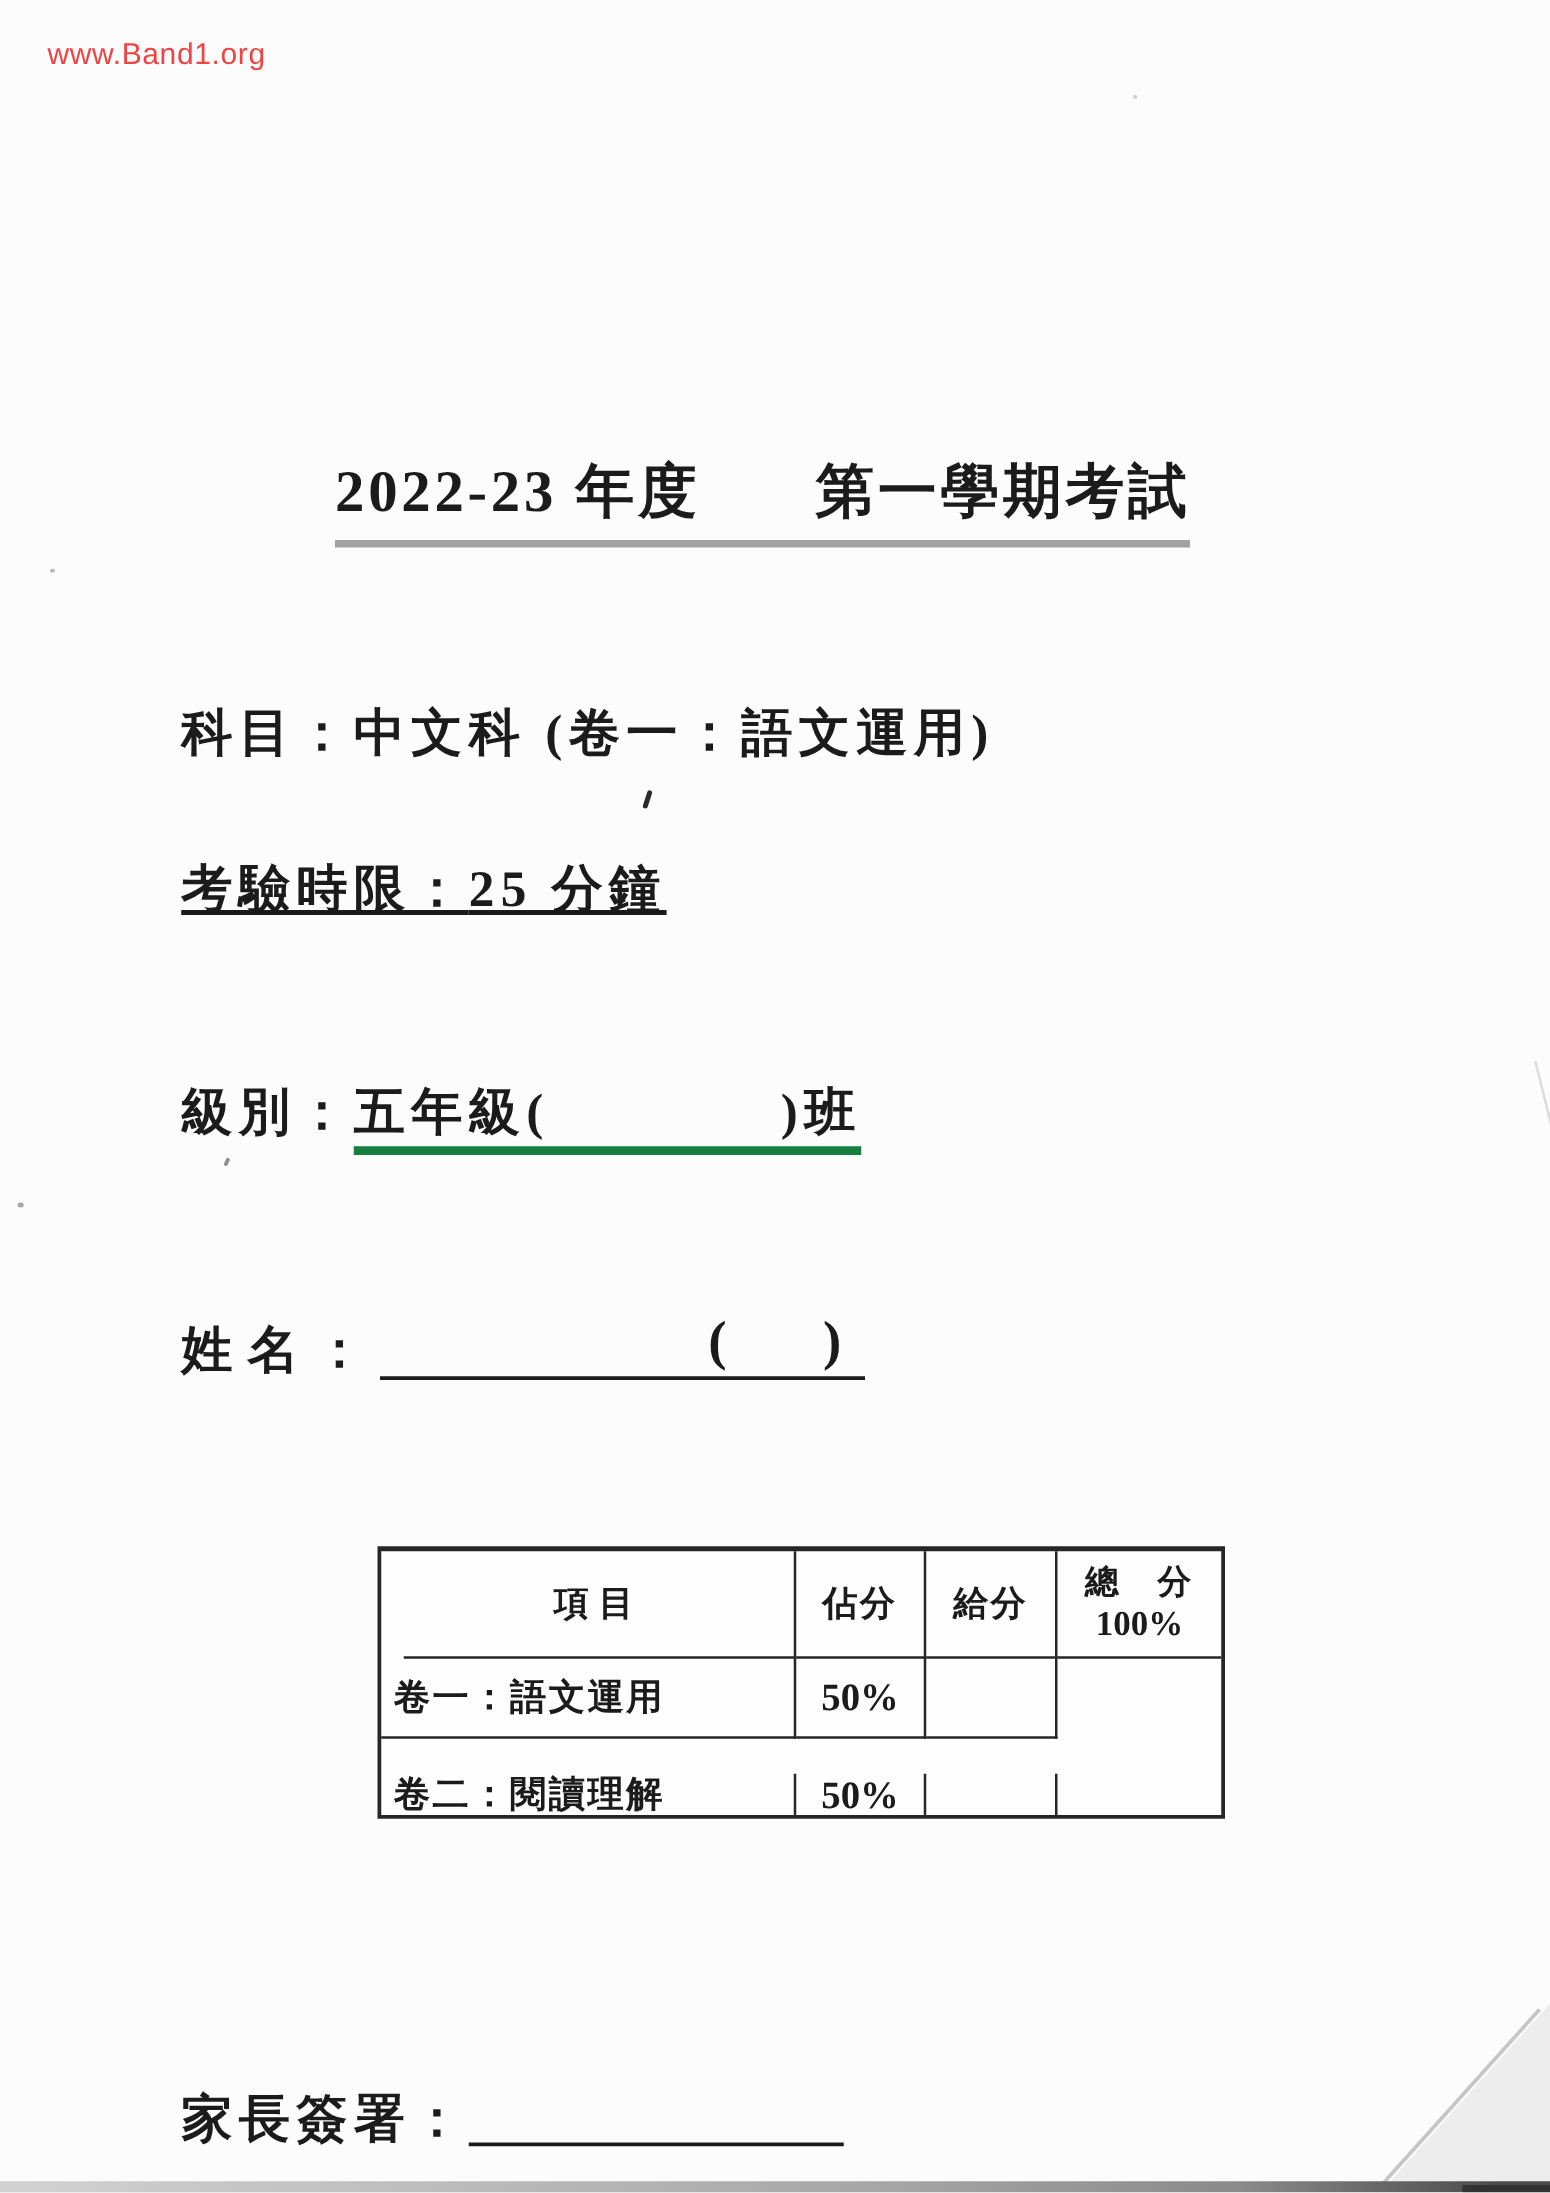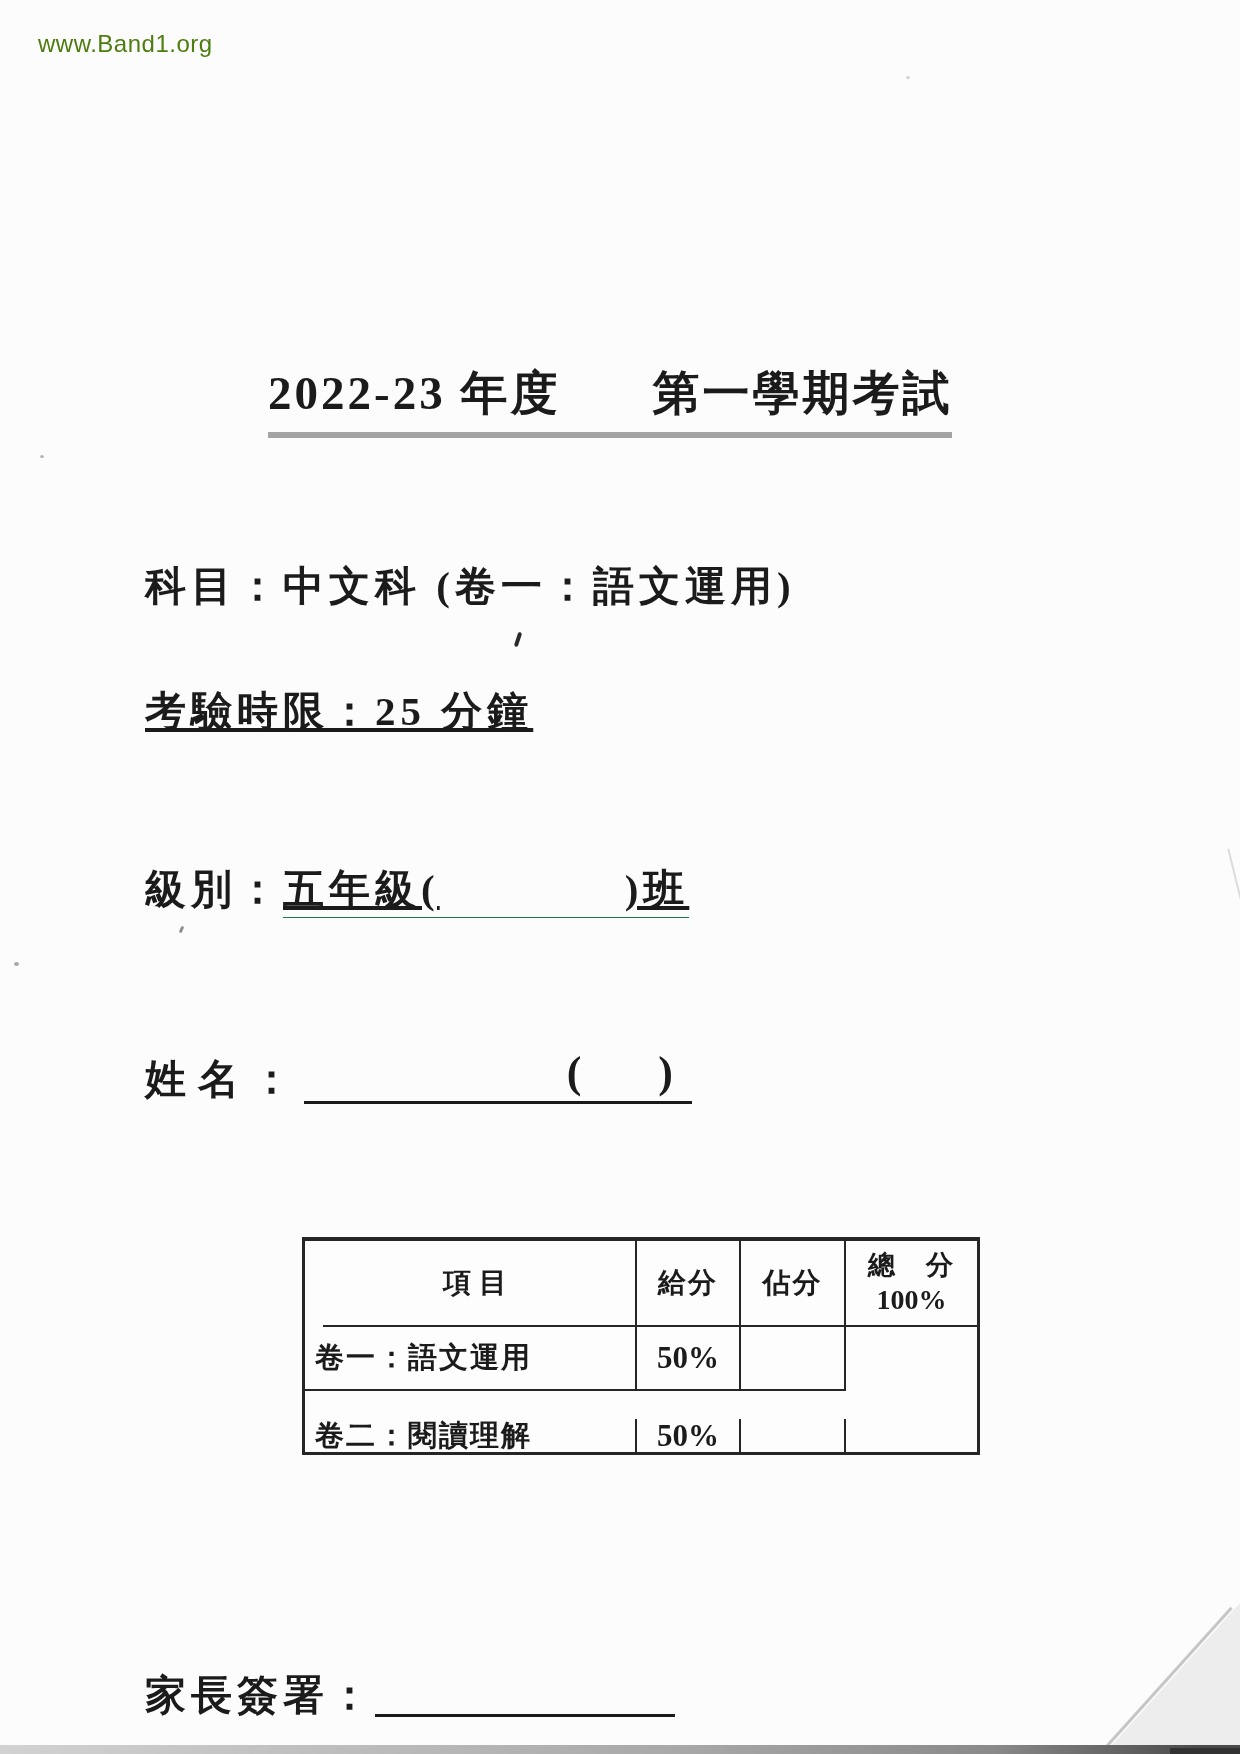--- a/index.html
+++ b/index.html
@@ -17,21 +17,21 @@
     color: #1b1b1b;
   }
 
   
   .watermark {
     position: absolute;
     left: 38px;
     top: 30px;
     font-family: "Liberation Sans", "DejaVu Sans", sans-serif;
     font-size: 24px;
-    color: #4d7c0f;
+    color: #ef4444;
     letter-spacing: 0.5px;
   }
 
   
   .title-row {
     position: absolute;
     left: 268px;
     top: 362px;
     white-space: nowrap;
   }
@@ -59,23 +59,22 @@
     line-height: 1.15;
   }
   .subject-line  { top: 563px; }
   .time-line     { top: 688px; text-decoration: underline; }
   .class-line    { top: 866px; }
   .name-line     { top: 1048px; }
   .sign-line     { top: 1672px; }
 
   .class-underline {
     display: inline-block;
-    border-bottom: 1px solid #15803d;
+    border-bottom: 7px solid #15803d;
     padding-bottom: 4px;
-    text-decoration: underline;
   }
   .class-gap {
     display: inline-block;
     width: 185px;
   }
 
   .name-underline {
     display: inline-flex;
     width: 388px;
     border-bottom: 3px solid #1a1a1a;
@@ -221,22 +220,22 @@
     <span style="letter-spacing:12px;">姓名：</span><span class="name-underline">
         <span class="paren">(</span>
         <span class="name-paren-gap"></span>
         <span class="paren">)</span>
         <span class="name-right-pad"></span>
       </span>
   </div>
 
   <div class="marks-table">
     <div class="cell head-item">項目</div>
+    <div class="cell">佔分</div>
     <div class="cell">給分</div>
-    <div class="cell">佔分</div>
     <div class="cell head-total last-col">
       <div>總　分</div>
       <div class="pct">100%</div>
     </div>
 
     <div class="cell item-cell">卷一：語文運用</div>
     <div class="cell weight-cell">50%</div>
     <div class="cell"></div>
     <div class="cell last-col last-row total-span"></div>
 

